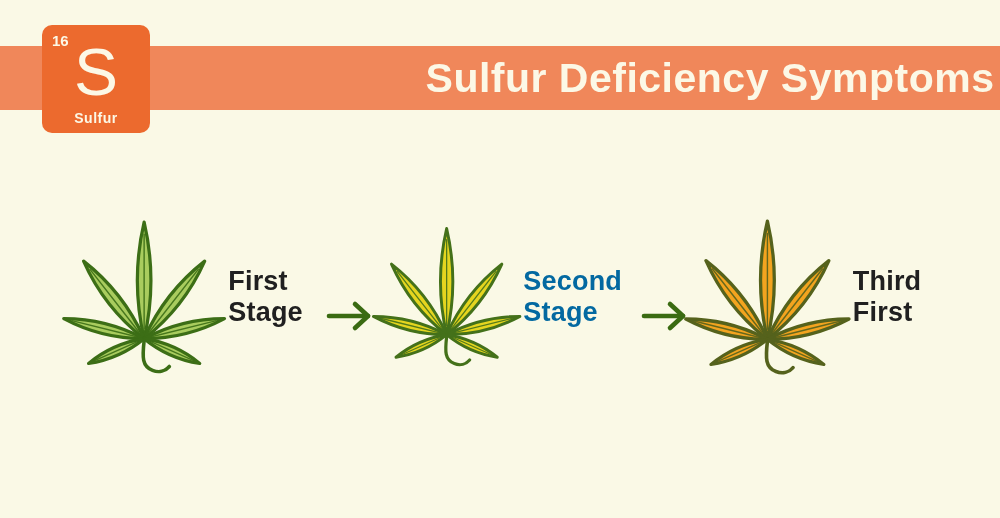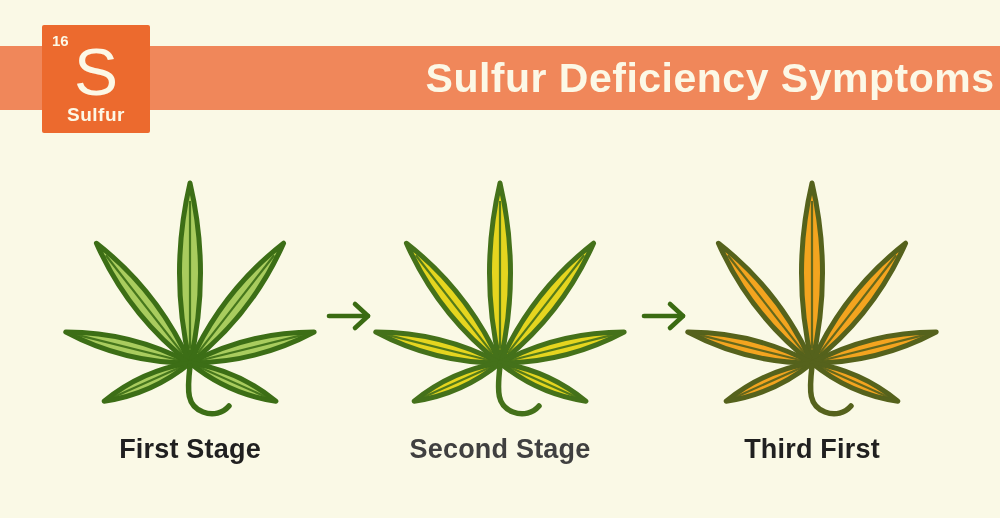--- a/index.html
+++ b/index.html
@@ -12,36 +12,36 @@
     position:absolute;left:0;top:46px;width:1000px;height:64px;
     background:#F0875A;
   }
   .title{
     position:absolute;top:46px;height:64px;left:682px;transform:translateX(-50%);
     display:flex;align-items:center;white-space:nowrap;
     color:#FCF8E6;font-size:41px;font-weight:700;letter-spacing:0.5px;margin-left:28px;
   }
   .element-tile{
     position:absolute;left:42px;top:25px;width:108px;height:108px;
-    background:#EC6A2E;color:#FCF8E6;border-radius:2px;
+    background:#EC6A2E;color:#FCF8E6;border-radius:10px;
   }
   .element-number{
     position:absolute;left:10px;top:7px;font-size:15px;font-weight:700;
   }
   .element-symbol{
     position:absolute;left:0;right:0;top:14px;text-align:center;
     font-size:66px;font-weight:400;line-height:1;
   }
   .element-name{
     position:absolute;left:0;right:0;bottom:7px;text-align:center;
-    font-size:19px;font-weight:700;letter-spacing:0.5px;
+    font-size:14px;font-weight:700;letter-spacing:0.5px;
   }
   .stage{
     position:absolute;top:160px;width:260px;
-    display:flex;flex-direction:column;align-items:center;
+    display:flex;align-items:center;
   }
   .stage-label{
     margin-top:6px;font-size:27px;font-weight:700;color:#202020;letter-spacing:0.2px;
   }
   .arrow{position:absolute;top:299px;width:48px;height:34px;}
 </style>
 </head>
 <body style="background: rgb(250, 249, 230);">
 
 <div class="banner" style="background: rgb(240, 135, 90);"></div>
@@ -128,21 +128,21 @@
       <g transform="translate(130,203) rotate(-114)">
         <path d="M0,0 Q-13,-47 0,-94 Q13,-47 0,0 Z" fill="url(#lg1)" stroke="#44711A" stroke-width="5" stroke-linejoin="round"></path>
         <line x1="0" y1="-7.5200000000000005" x2="0" y2="-84.60000000000001" stroke="#44711A" stroke-width="2.2" opacity="0.9"></line>
       </g>
       <g transform="translate(130,203) rotate(114)">
         <path d="M0,0 Q-13,-47 0,-94 Q13,-47 0,0 Z" fill="url(#lg1)" stroke="#44711A" stroke-width="5" stroke-linejoin="round"></path>
         <line x1="0" y1="-7.5200000000000005" x2="0" y2="-84.60000000000001" stroke="#44711A" stroke-width="2.2" opacity="0.9"></line>
       </g>
       <path d="M130,206 C127,232 127,246 143,252 C153,256 163,253 169,246" fill="none" stroke="#44711A" stroke-width="5.5" stroke-linecap="round"></path>
     </svg>
-  <div class="stage-label" style="color: #404040;">Second Stage</div>
+  <div class="stage-label" style="color: #0369a1;">Second Stage</div>
 </div>
 
 <div class="stage" style="left:682px">
   <svg id="leaf2" width="260" height="268" viewBox="0 0 260 268">
       <defs>
         <radialGradient id="lg2" gradientUnits="userSpaceOnUse" cx="130" cy="203" r="190">
           <stop offset="0" stop-color="#F4DE2A"></stop>
           <stop offset="0.55" stop-color="#F4DE2A"></stop>
           <stop offset="1" stop-color="#F3A41F"></stop>
         </radialGradient>

